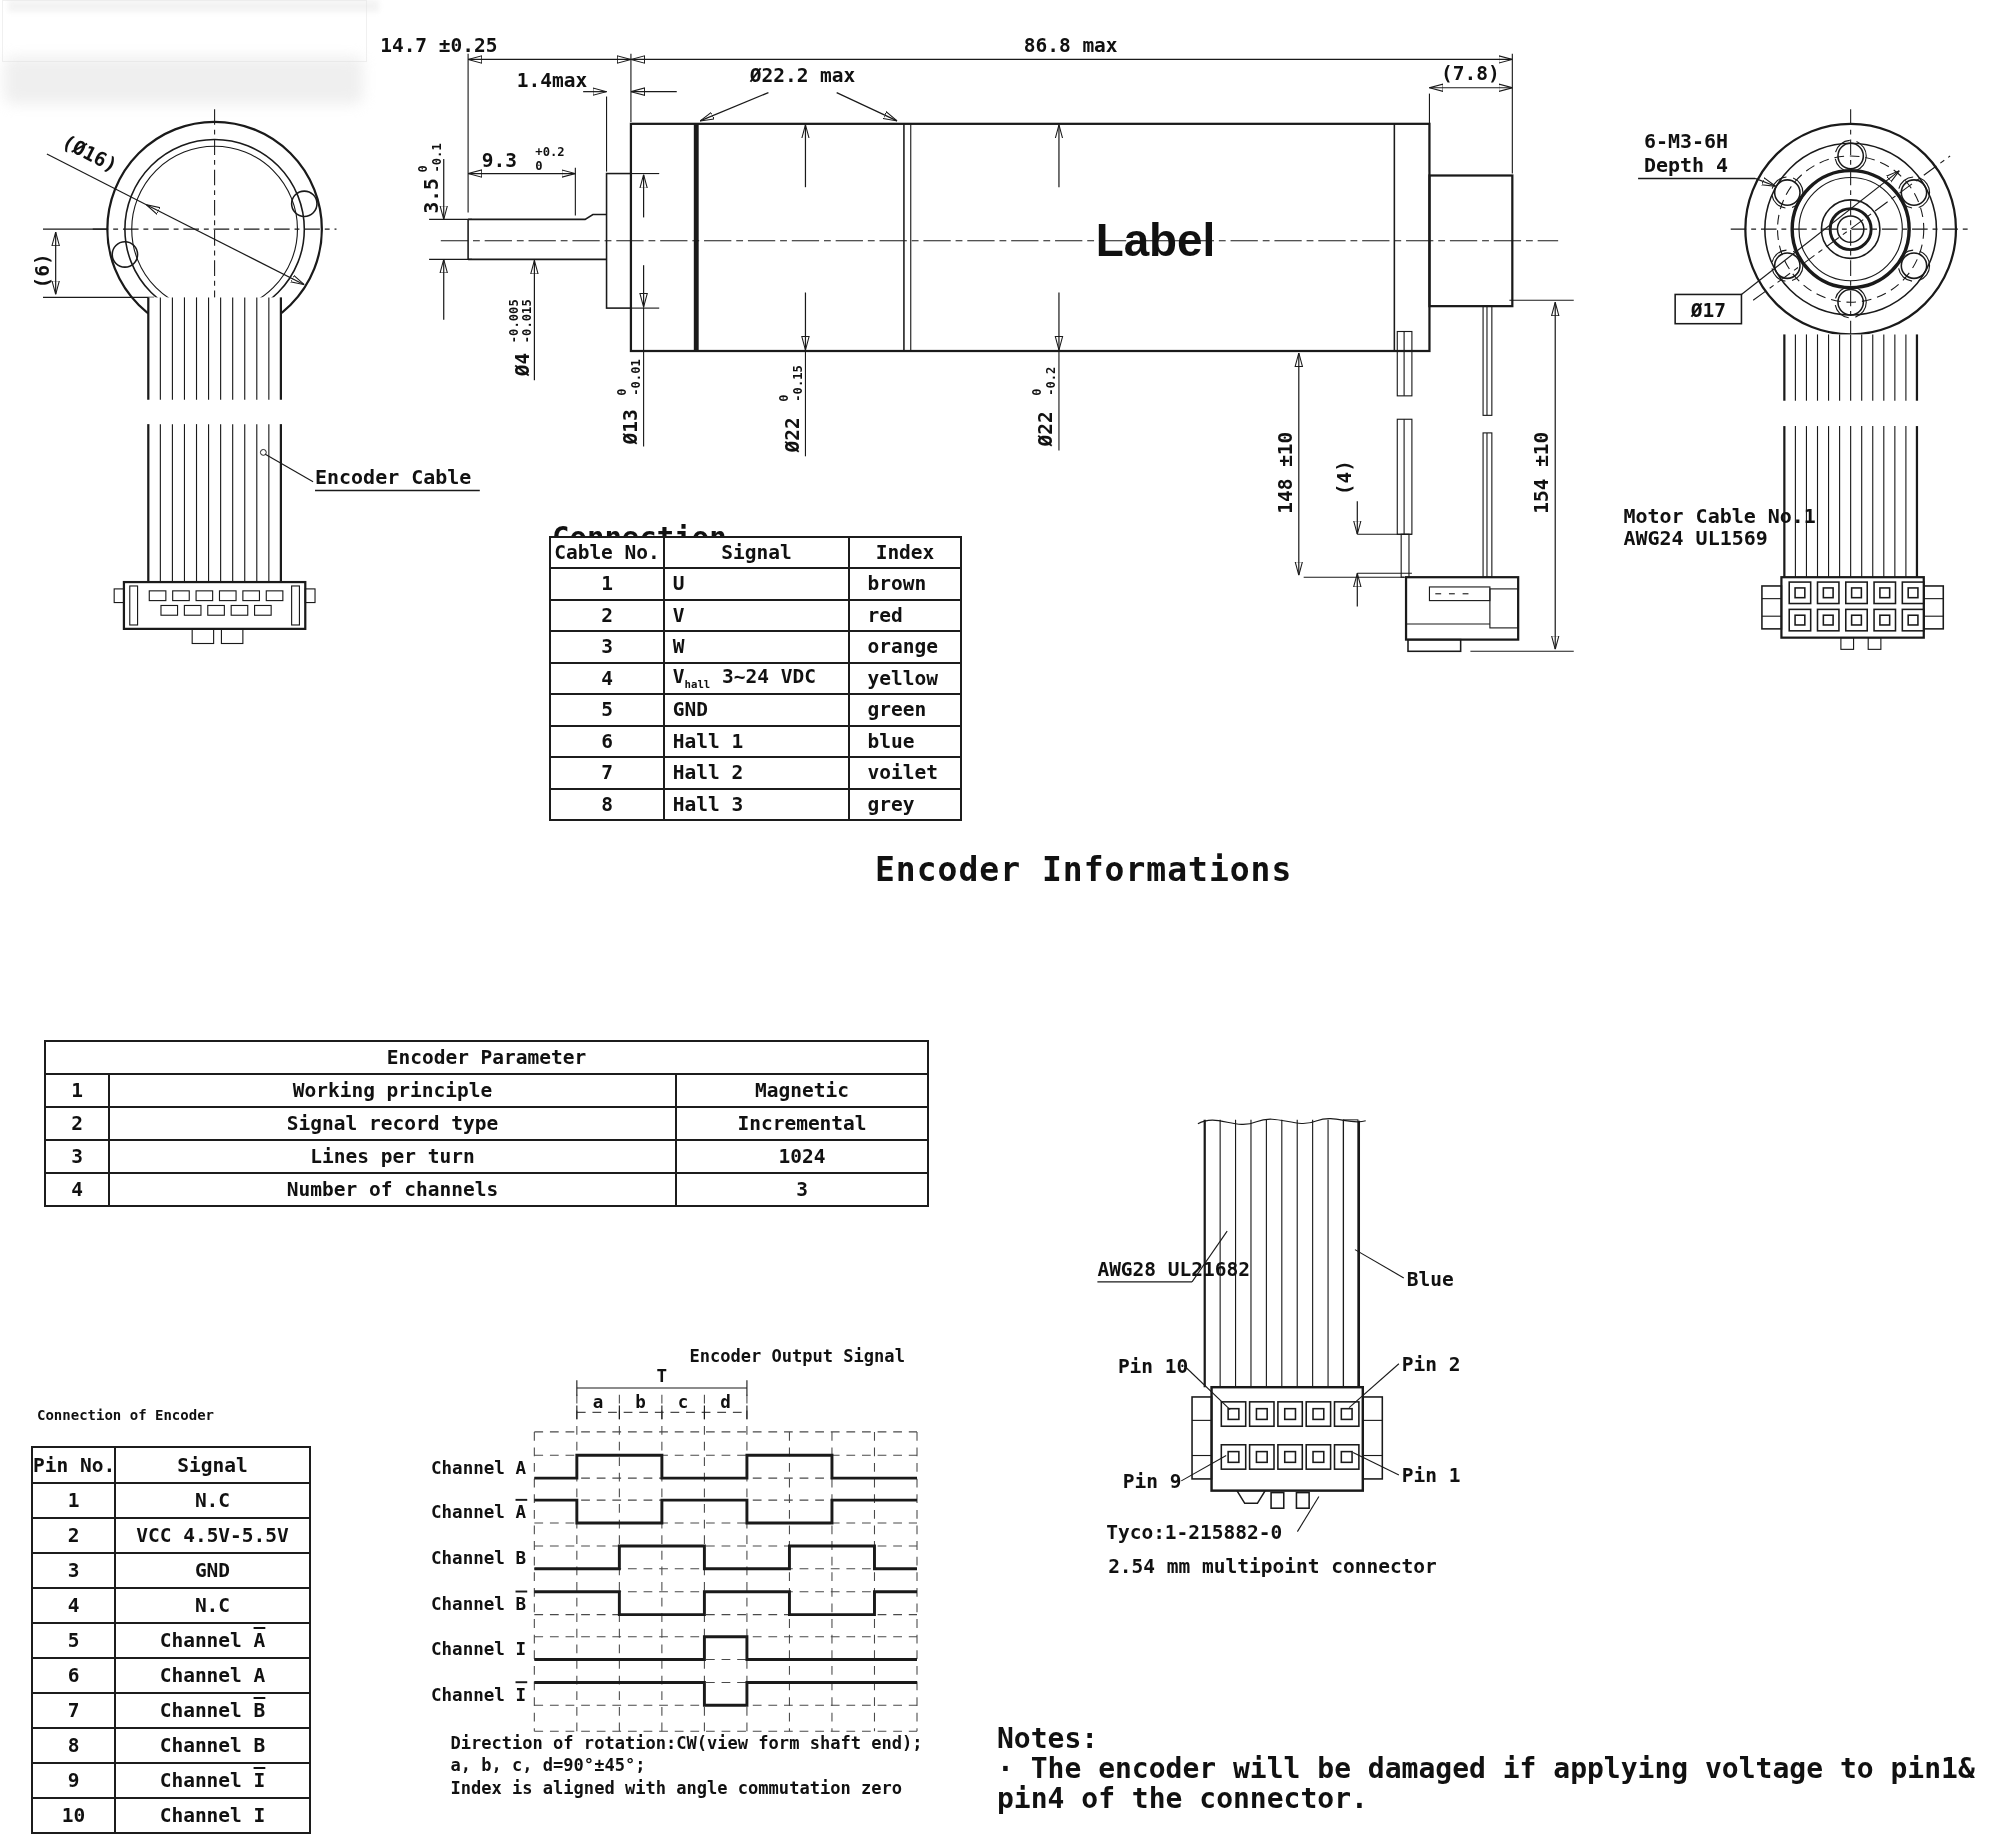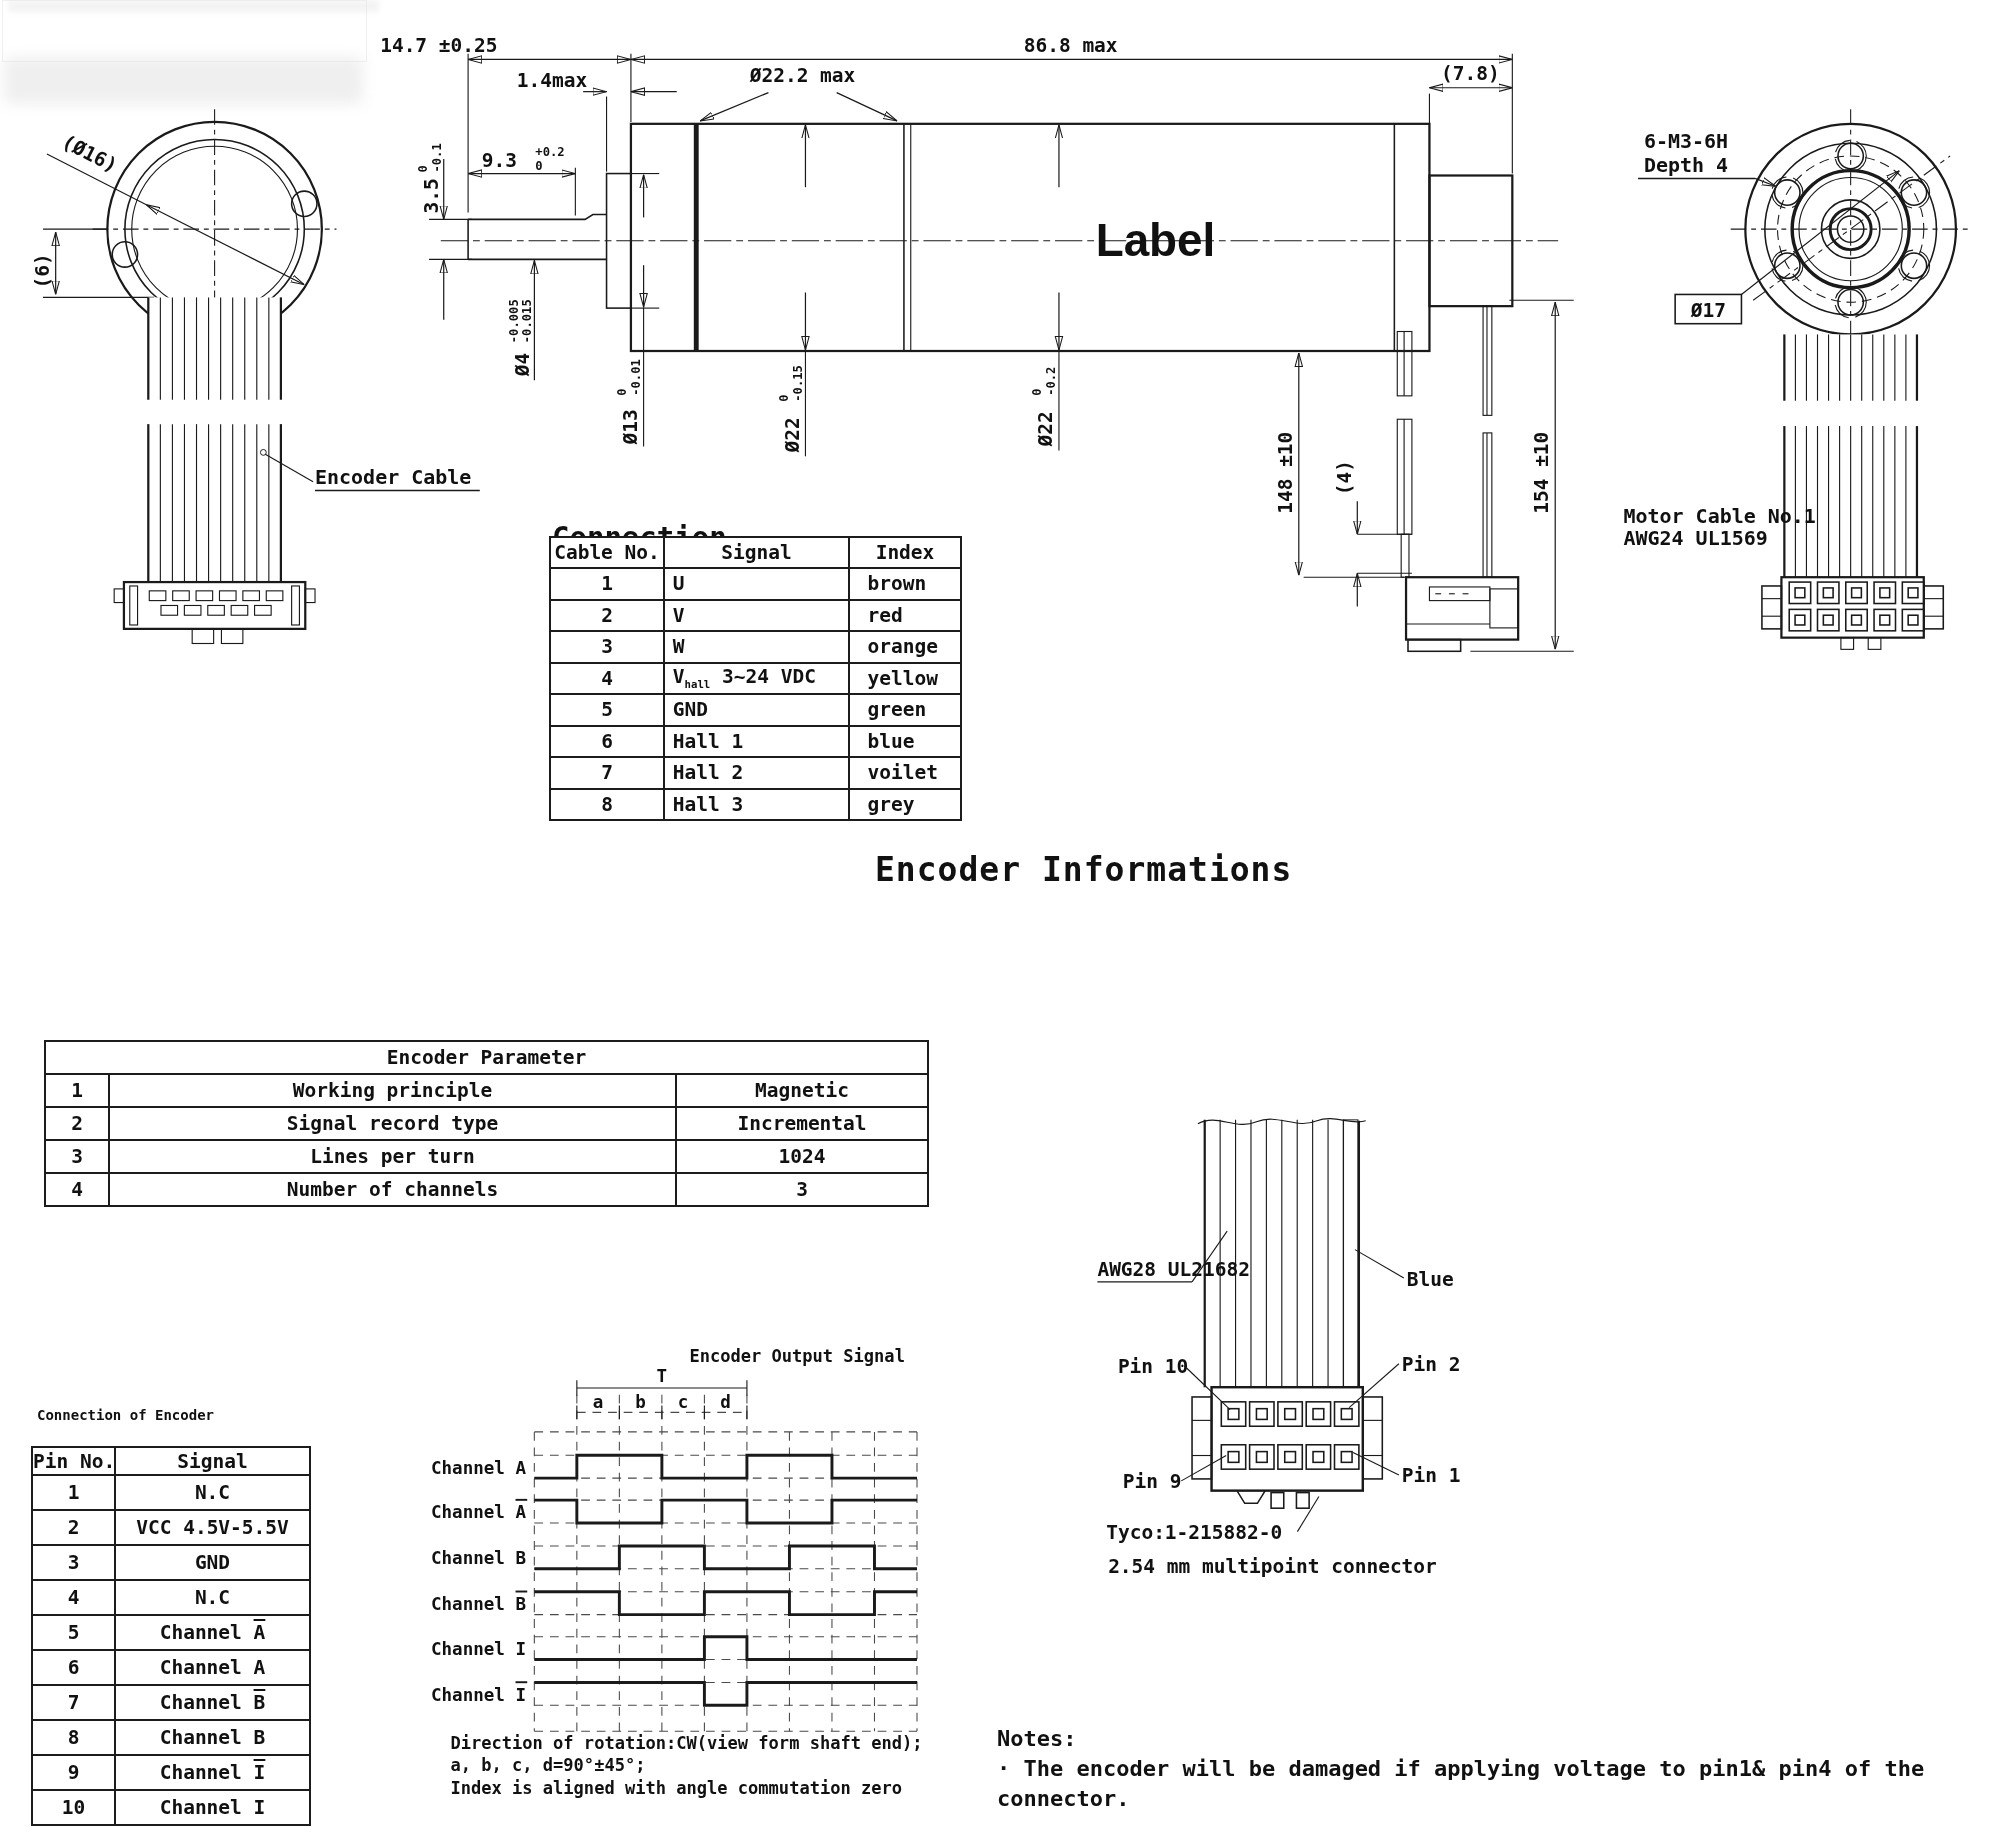--- a/index.html
+++ b/index.html
@@ -471,21 +471,21 @@
     </tbody>
 </table>
 
 <div class="ttl" style="left:37px;top:1407px;font-size:14px;font-weight:600;">Connection of Encoder</div>
 <table id="encpin-table" style="left:31px;top:1438px;width:278px;">
   <colgroup>
       <col style="width:83px">
       <col style="width:195px">
     </colgroup>
   <thead>
-    <tr style="height:28px;">
+    <tr style="height:36px;">
       <th>Pin No.</th>
       <th>Signal</th>
     </tr>
   </thead>
   <tbody id="encpin-body">
       <tr style="height: 35px;">
         <td class="c">1</td>
         <td class="c">N.C</td>
       </tr>
       <tr style="height: 35px;">
@@ -648,17 +648,17 @@
   <line x1="334" y1="258" x2="283" y2="303" class="thin"></line>
   <text x="51" y="385" class="lbl">Pin 9</text>
   <line x1="111" y1="378" x2="157" y2="352" class="thin"></line>
   <text x="337" y="379" class="lbl">Pin 1</text>
   <line x1="334" y1="372" x2="287" y2="349" class="thin"></line>
   <text x="34" y="438" class="lbl">Tyco:1-215882-0</text>
   <line x1="230" y1="430" x2="252" y2="394" class="thin"></line>
   <text x="36" y="472" class="lbl">2.54 mm multipoint connector</text>
 </svg>
 
-<div class="notes" style="left:997px;top:1724px;font-size:22px;line-height:30px;">
+<div class="notes" style="left:997px;top:1724px;font-size:28px;line-height:30px;">
   <div>Notes:</div>
   <div><span>· </span><span>The encoder will be damaged if applying voltage to pin1&amp; pin4 of the connector.</span></div>
 </div>
 
 
 </body></html>

